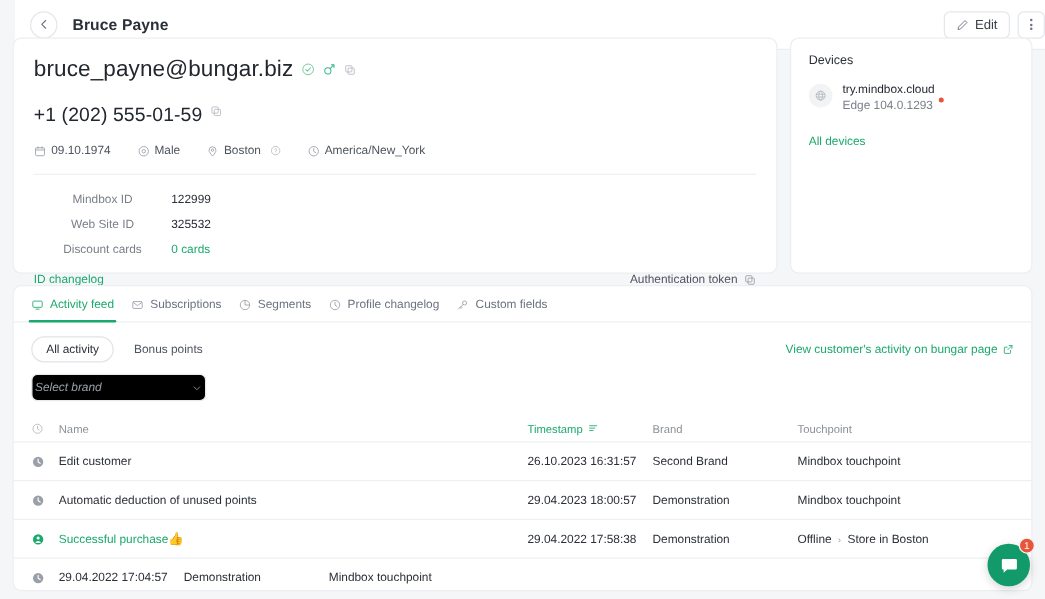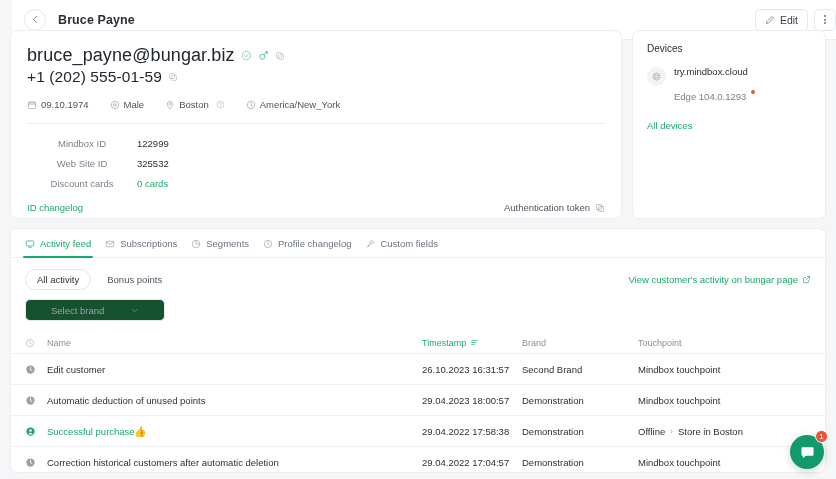--- a/index.html
+++ b/index.html
@@ -47,21 +47,21 @@
 
   
   .card { background: #fff; border: 1px solid #eceef1; border-radius: 7px; }
 
   .profile-card {
     position: absolute; left: 10px; top: 30px; width: 612px; height: 189px;
     padding: 14px 16px 0 16px;
   }
   .email-line { display: flex; align-items: center; gap: 6px; }
   .email-text { font-size: 18px; font-weight: 400; color: #22262e; letter-spacing: .1px; }
-  .phone-line { display: flex; align-items: center; gap: 6px; margin-top: 2px; }
+  .phone-line { display: flex; gap: 6px; margin-top: 18px; }
   .phone-text { font-size: 15.5px; color: #22262e; letter-spacing: .1px; }
 
   .meta-row { display: flex; align-items: center; gap: 7px; margin-top: 13px; flex-wrap: nowrap; }
   .meta-item { display: flex; align-items: center; gap: 4px; font-size: 9.5px; color: #4e545e; white-space: nowrap; }
   .meta-sep { width: 7px; }
 
   .divider { height: 1px; background: #eef0f2; margin: 13px 0 0 0; }
 
   .kv-table { margin-top: 10px; }
   .kv-row { display: flex; align-items: center; height: 18px; margin-bottom: 2px; text-align: center; }
@@ -80,21 +80,21 @@
     position: absolute; left: 632px; top: 30px; width: 194px; height: 189px;
     padding: 12px 14px;
   }
   .devices-title { font-size: 10px; font-weight: 400; color: #2b2f38; margin-bottom: 12px; }
   .device-row { display: flex; align-items: flex-start; gap: 8px; }
   .device-avatar {
     width: 19px; height: 19px; border-radius: 50%; background: #f2f3f5;
     display: flex; align-items: center; justify-content: center; flex: none; margin-top: 1px;
   }
   .device-host { font-size: 9.5px; color: #1f242c; line-height: 12px; }
-  .device-agent { font-size: 9.5px; color: #797f89; line-height: 13px; display: flex; gap: 5px; margin-top: 12px; }
+  .device-agent { font-size: 9.5px; color: #797f89; line-height: 13px; display: flex; gap: 5px; }
   .red-dot { width: 4px; height: 4px; border-radius: 50%; background: #e8553a; display: inline-block; }
   .all-devices { margin-top: 17px; font-size: 9.5px; color: #1aa96c; cursor: pointer; }
 
   
   .activity-card {
     position: absolute; left: 10px; top: 228px; width: 816px; height: 245px;
     overflow: hidden;
   }
   .tabs {
     display: flex; align-items: center; gap: 14px;
@@ -120,23 +120,23 @@
     cursor: pointer; border: 1px solid transparent;
   }
   .pill.active { border-color: #e1e4e8; background: #fff; color: #2b2f38; }
   .ext-link {
     margin-left: auto; display: flex; align-items: center; gap: 4px;
     font-size: 9.5px; color: #1aa96c; cursor: pointer;
   }
 
   .brand-select {
     margin: 9px 14px 0 14px; width: 140px; height: 22px;
-    border: 1px solid #e8eaed; border-radius: 5px; background: #14532d;
-    display: flex; align-items: center; padding: 0 25px;
-    font-size: 9.5px; color: #9aa0a8; cursor: pointer;
+    border: 1px solid #e8eaed; border-radius: 5px; background: #000000;
+    display: flex; align-items: center; padding: 0 2px;
+    font-size: 9.5px; color: #9aa0a8; cursor: pointer; font-style: italic;
   }
   .brand-select .chev { margin-left: auto; }
 
   
   .tbl { margin-top: 11px; width: 100%; }
   .tbl-head, .tbl-row { display: flex; align-items: center; }
   .tbl-head { height: 22px; border-bottom: 1px solid #eef0f2; }
   .tbl-row { height: 31px; border-bottom: 1px solid #eef0f2; }
   .c-icon { width: 36px; padding-left: 14px; flex: none; display: flex; align-items: center; }
   .c-name { width: 375px; flex: none; font-size: 9.5px; color: #2b2f38; white-space: nowrap; overflow: hidden; }
@@ -446,23 +446,20 @@
         </div>
       </div>
 
       <div class="tbl-row">
         <div class="c-icon">
           <svg width="11" height="11" viewBox="0 0 16 16">
             <circle cx="8" cy="8" r="6" fill="#9aa0a8"></circle>
             <path d="M8 4.6V8.2l2.3 1.5" fill="none" stroke="#ffffff" stroke-width="1.3" stroke-linecap="round"></path>
           </svg>
         </div>
-        <div class="c-name">
-          <span>Correction historical customers after automatic deletion</span>
-        </div>
         <div class="c-time">29.04.2022 17:04:57</div>
         <div class="c-brand">Demonstration</div>
         <div class="c-touch">Mindbox touchpoint</div>
       </div>
 
     </div>
   </div>
 
   <div class="chat-btn">
     <svg width="17" height="17" viewBox="0 0 24 24">

